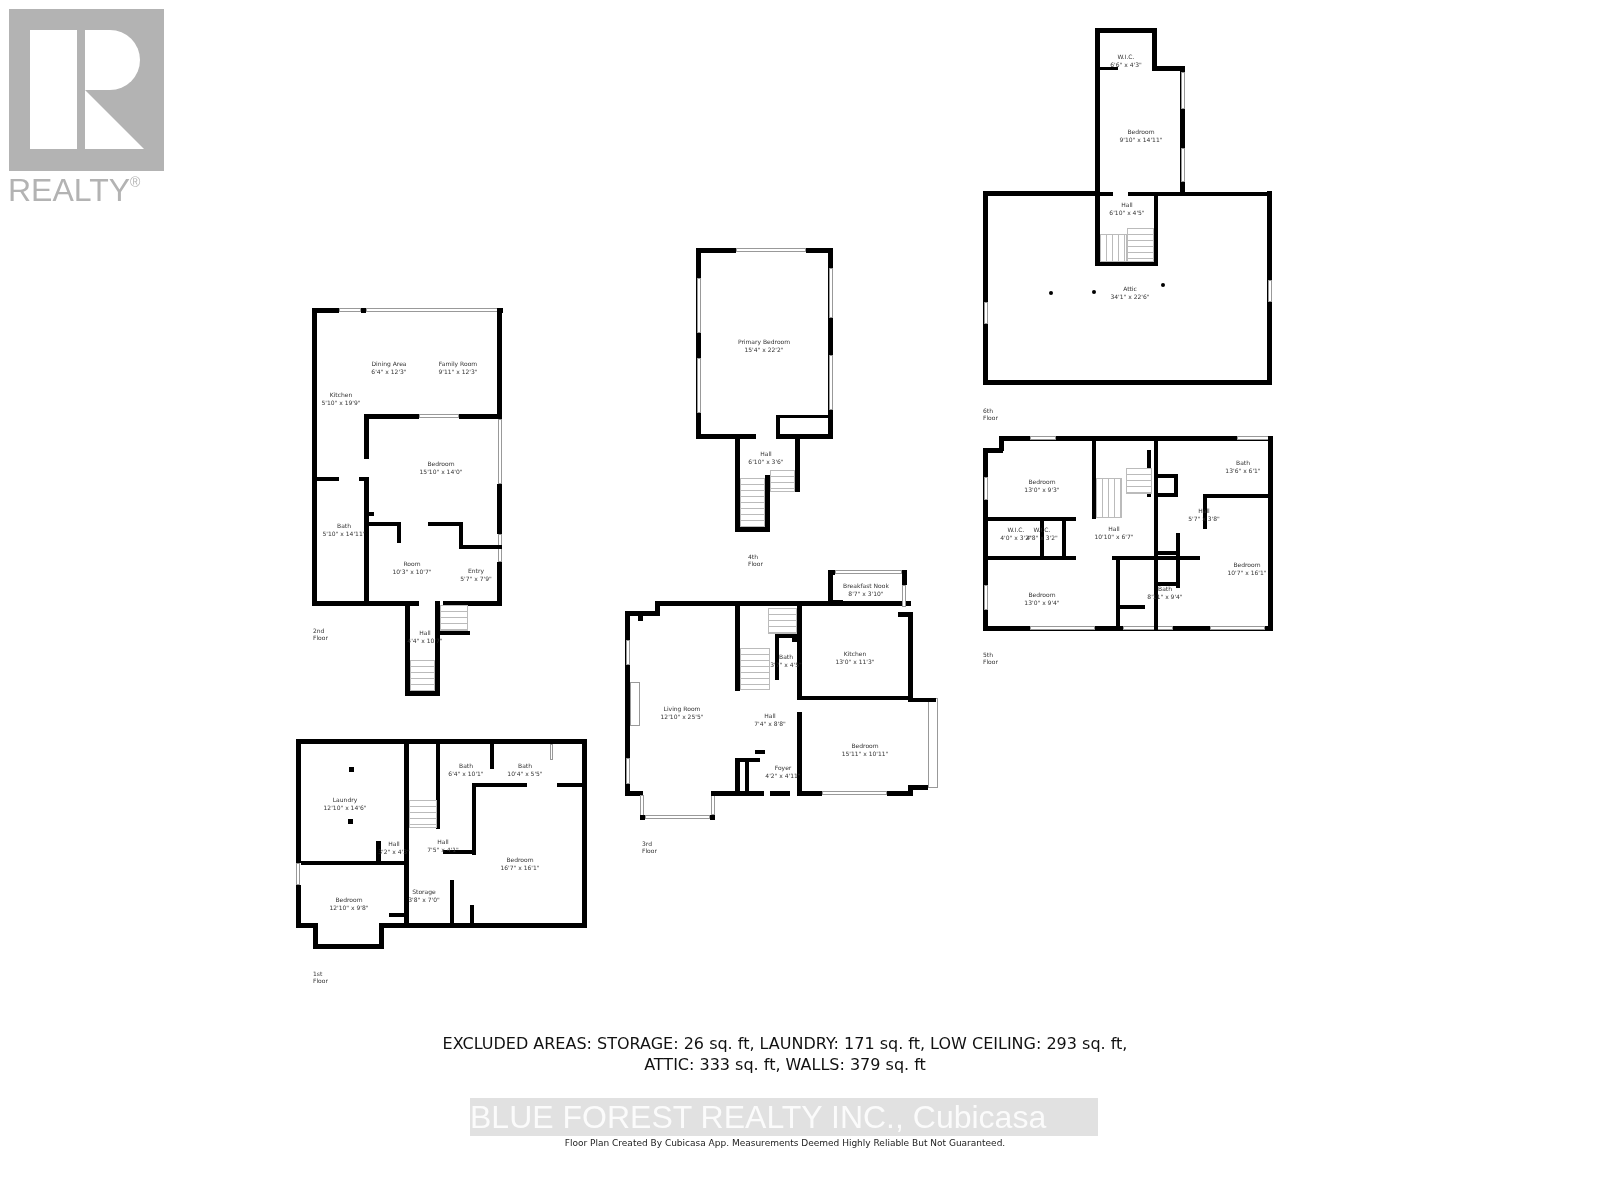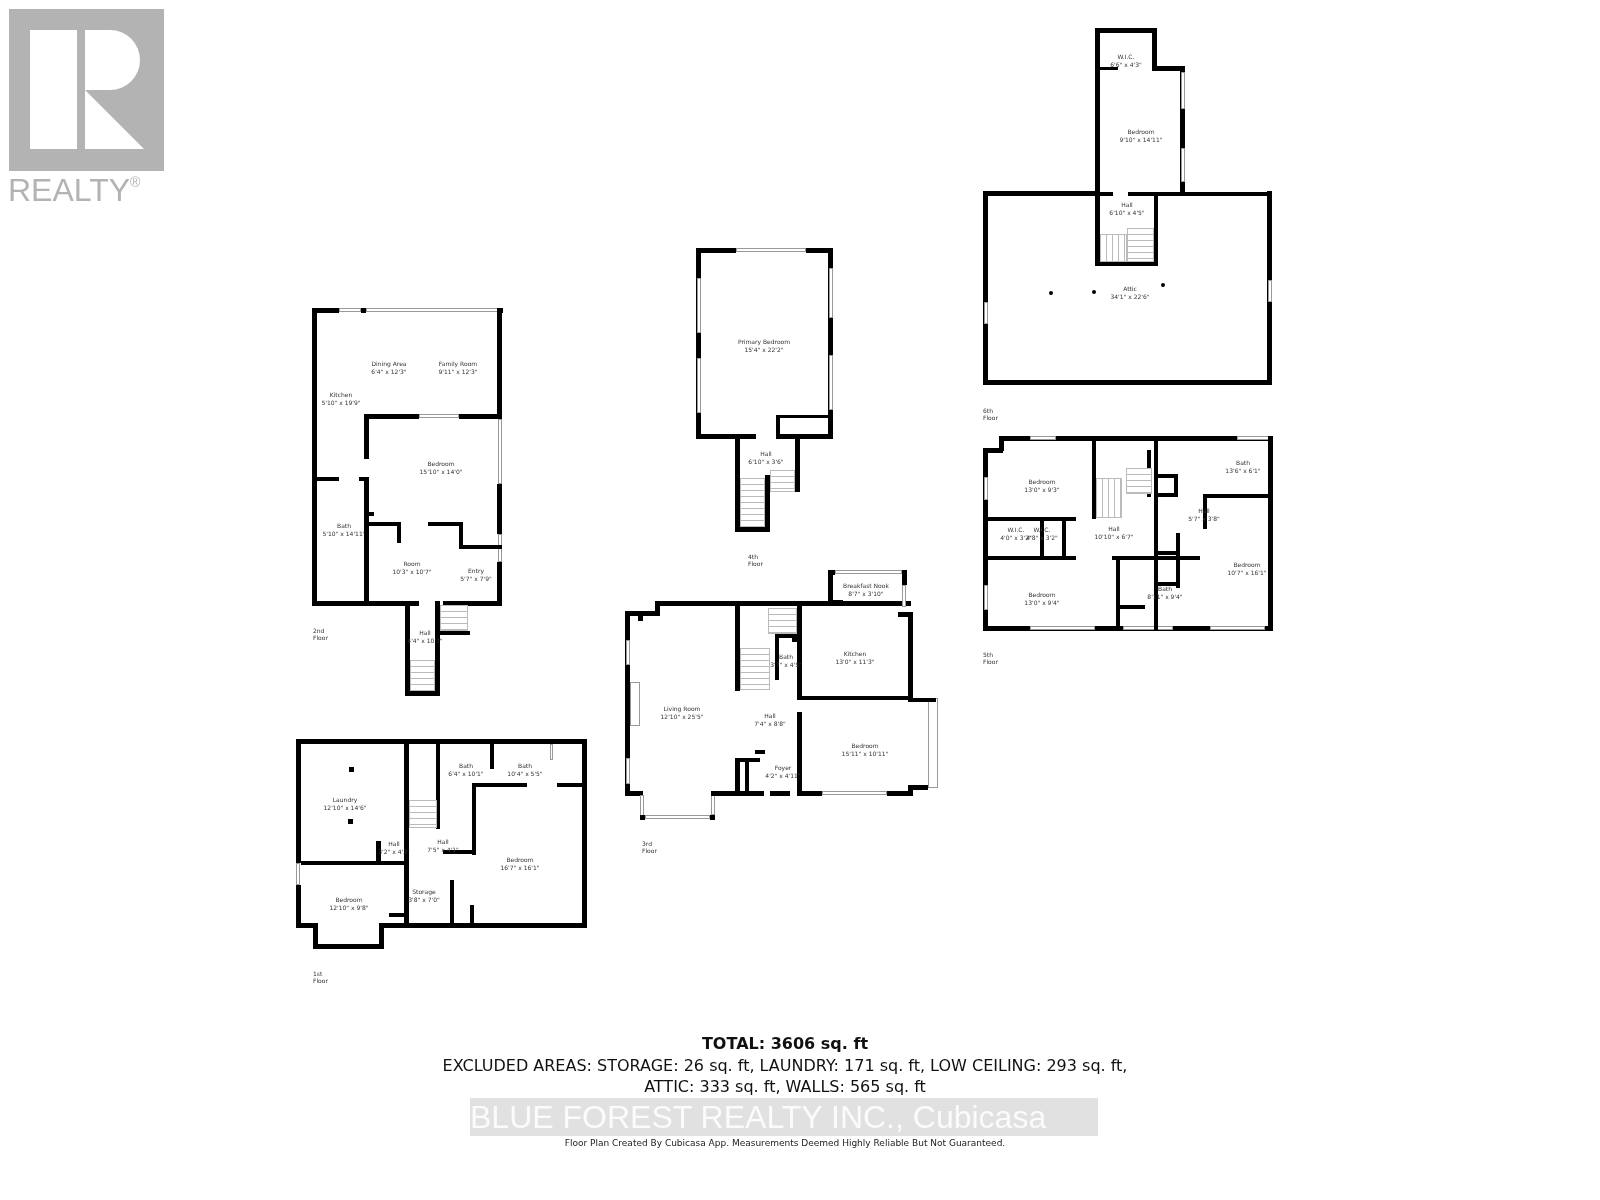--- a/index.html
+++ b/index.html
@@ -394,17 +394,16 @@
     </div>
   <div class="room" style="left:1247px;top:561px;">
       <div>Bedroom</div>
       <div>10'7" x 16'1"</div>
     </div>
   <div class="floor-label" style="left:983px;top:651px;">5th Floor</div>
 </div>
 
 <div class="watermark">BLUE FOREST REALTY INC., Cubicasa</div>
 <div class="summary">
-  <div class="total">TOTAL: 3606 sq. ft</div>
   <div class="line">EXCLUDED AREAS: STORAGE: 26 sq. ft, LAUNDRY: 171 sq. ft, LOW CEILING: 293 sq. ft,</div>
-  <div class="line" style="position:relative;">ATTIC: 333 sq. ft, WALLS: 565 sq. ft</div>
+  <div class="line" style="position:relative;">ATTIC: 333 sq. ft, WALLS: 379 sq. ft</div>
 </div>
 <div class="credit">Floor Plan Created By Cubicasa App. Measurements Deemed Highly Reliable But Not Guaranteed.</div>
 
 </body></html>

